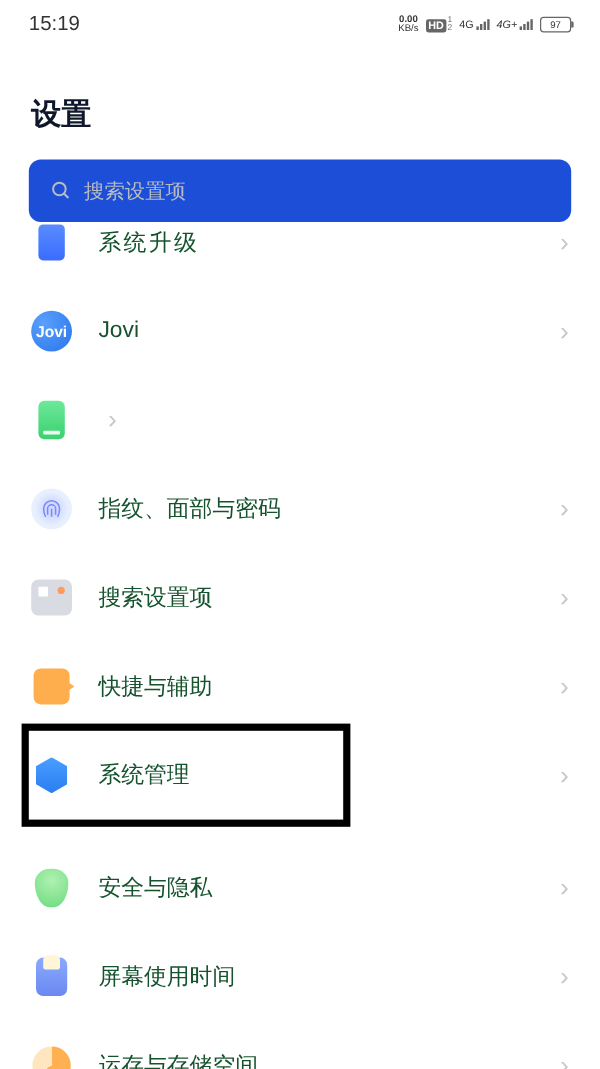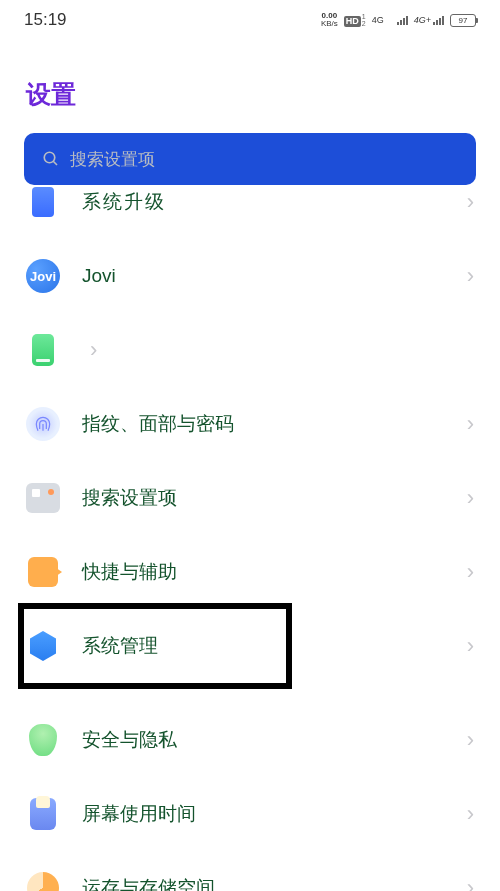--- a/index.html
+++ b/index.html
@@ -36,21 +36,21 @@
     .battery {
       width: 26px; height: 13px; border: 1px solid #666; border-radius: 3px;
       position: relative; display: flex; align-items: center; justify-content: center;
       font-size: 8px; color: #333;
     }
     .battery::after {
       content: ''; position: absolute; right: -3px; top: 3px;
       width: 2px; height: 5px; background: #666; border-radius: 0 1px 1px 0;
     }
     .page-title {
-      font-size: 25px; font-weight: 600; color: #6d28d9;
+      font-size: 25px; font-weight: 600; color: #0f172a;
       padding: 38px 26px 22px;
     }
     .search-box {
       margin: 0 24px 0;
       background: #1d4ed8;
       border-radius: 10px;
       height: 52px;
       display: flex;
       align-items: center;
       padding: 0 18px;
@@ -111,21 +111,21 @@
       <span class="status-icon-top">0.00</span>
       <span class="status-icon-bot">KB/s</span>
     </div>
     <div style="display:flex;align-items:flex-end;gap:1px;">
       <span class="hd-badge">HD</span>
       <div style="display:flex;flex-direction:column;line-height:1;font-size:7px;color:#666;">
         <span>1</span>
           <span>2</span>
       </div>
     </div>
-    <div style="display:flex;align-items:center;gap:13px;">
+    <div style="display:flex;align-items:center;gap:2px;">
       <span style="font-size:9px;">4G</span>
       <span class="signal-bars">
           <span></span>
           <span></span>
           <span></span>
           <span></span>
         </span>
     </div>
     <div style="display:flex;align-items:center;gap:2px;">
       <span style="font-size:9px;font-style:italic;">4G+</span>

